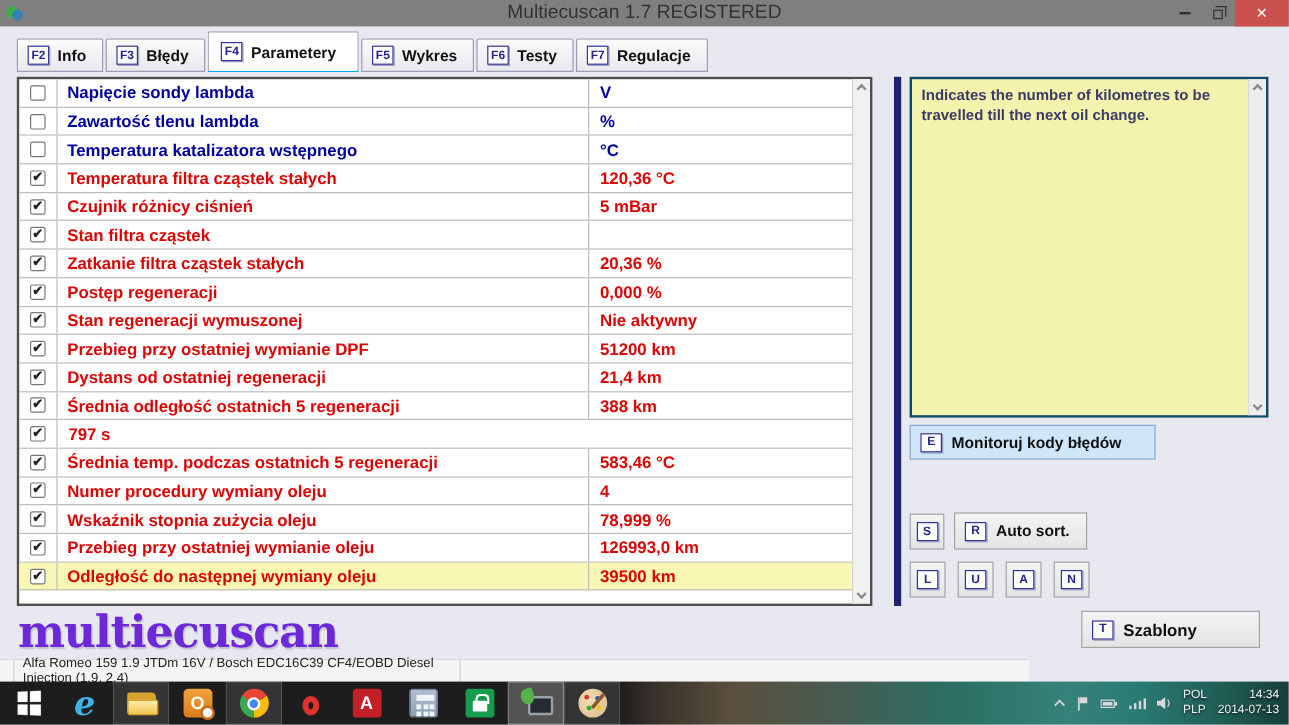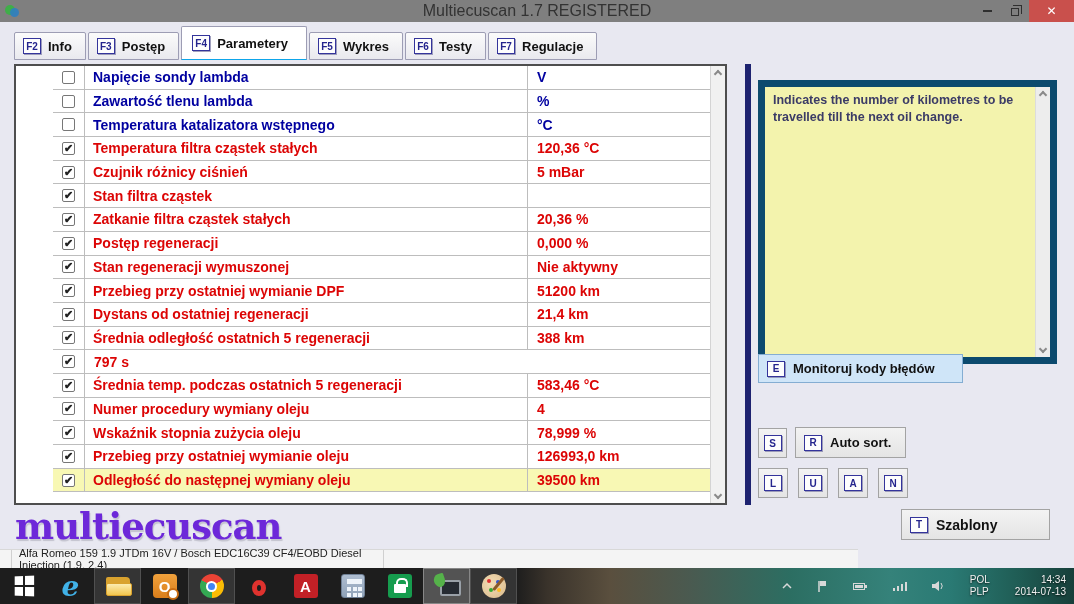--- a/index.html
+++ b/index.html
@@ -29,39 +29,39 @@
     background:linear-gradient(#fbfbfb,#e9e9ee);border:1px solid #9d9db4;border-radius:2px 2px 0 0;
     font-size:13px;font-weight:bold;color:#111;cursor:default;}
   .tab.active{height:34px;background:#ffffff;border-bottom:1px solid #0ea5e9;padding:0 18px 0 10px;}
   .kbd{display:inline-flex;align-items:center;justify-content:center;min-width:18px;height:16px;padding:0 2px;
     background:#fdfdfd;border:1px solid #34349b;color:#24248d;font-weight:bold;font-size:10px;
     box-shadow:1px 1px 0 rgba(130,130,170,.75);}
 
   
   #ptable{position:absolute;left:14px;top:64px;width:713px;height:441px;background:#fff;
     border:2px solid #4e4e4e;}
-  #rows{position:absolute;left:0;top:0;right:15px;bottom:0;overflow:hidden;margin-left:37px;}
+  #rows{position:absolute;left:0;top:0;right:15px;bottom:0;overflow:hidden;}
   .trow{display:flex;height:23.7px;border-bottom:1px solid #bdbdbd;align-items:stretch;font-weight:bold;font-size:14px;}
   .trow.hl{background:#f8f8b4;}
   .trow.unchecked{color:#0000a0;}
   .trow.checked{color:#dc0505;}
   .cbcell{width:32px;border-right:1px solid #bdbdbd;display:flex;align-items:center;justify-content:center;}
   .cb{width:13px;height:13px;background:#fff;border:1px solid #777;border-radius:2px;
     display:flex;align-items:center;justify-content:center;font-size:11px;color:#222;line-height:1;}
   .pname{width:443px;border-right:1px solid #bdbdbd;display:flex;align-items:center;padding-left:8px;}
   .pval{flex:1;display:flex;align-items:center;padding-left:9px;}
   .vscroll{position:absolute;right:0;top:0;bottom:0;width:15px;background:#f1f1f1;border-left:1px solid #d4d4d4;}
   .chev{position:absolute;left:4px;width:6px;height:6px;border-left:2px solid #8a8a8a;border-top:2px solid #8a8a8a;}
   .chev.up{top:5px;transform:rotate(45deg);}
   .chev.down{bottom:5px;transform:rotate(225deg);}
 
   
   #divider{position:absolute;left:745px;top:64px;width:6px;height:441px;background:#1d2270;}
-  #infobox{position:absolute;left:758px;top:80px;width:299px;height:284px;background:#f3f3ad;
-    border:7px solid #0c4a6e;}
+  #infobox{position:absolute;left:758px;top:64px;width:299px;height:284px;background:#f3f3ad;
+    border:2px solid #0c4a6e;}
   #infobox .txt{position:absolute;left:8px;top:5px;right:22px;font-size:12.5px;font-weight:bold;
     color:#3b3b66;line-height:1.32;}
   #infobox .vscroll{background:#ededed;border-left:1px solid #dcdcdc;}
 
   .gbtn{position:absolute;display:flex;align-items:center;gap:8px;background:linear-gradient(#f3f3f3,#e4e4e4);
     border:1px solid #a3a3a3;font-weight:bold;font-size:13px;color:#111;padding:0 8px;cursor:default;}
   #btn-monitor{left:758px;top:354px;width:205px;height:29px;background:#cfe5f8;border:1px solid #84add2;}
   #btn-s{left:758px;top:428px;width:29px;height:30px;justify-content:center;padding:0;}
   #btn-autosort{left:795px;top:427px;width:111px;height:31px;}
   #btn-l{left:758px;top:468px;width:30px;height:30px;justify-content:center;padding:0;}
@@ -122,21 +122,21 @@
     background:#262b33;border:2px solid #99a0a8;border-radius:2px;}
   .i-multiecuscan::after{content:"";position:absolute;left:0px;top:1px;width:11px;height:13px;
     background:#55b24a;border-radius:70% 15% 70% 70%;transform:rotate(-18deg);}
   .i-paint{width:24px;height:24px;margin:1px;border-radius:50%;
     background:radial-gradient(circle at 40% 40%,#f3ddb5,#d9b98a);}
   .i-paint::before{content:"";position:absolute;left:5px;top:5px;width:4px;height:4px;border-radius:50%;background:#d33;
     box-shadow:9px 1px 0 #35c,2px 9px 0 #3a3,10px 9px 0 #fb2;}
   .i-paint::after{content:"";position:absolute;left:15px;top:2px;width:3px;height:16px;background:#8a5a2a;
     border-radius:2px;transform:rotate(40deg);}
 
-  #tray{margin-left:auto;display:flex;align-items:center;gap:25px;padding-right:8px;}
+  #tray{margin-left:auto;display:flex;align-items:center;gap:9px;padding-right:8px;}
   .tray-ico{display:flex;align-items:center;}
   .tray-text{color:#f2f2f2;font-size:10px;line-height:12px;text-shadow:0 1px 2px rgba(0,0,0,.8);}
   #clock{text-align:right;}
 </style>
 </head>
 <body>
 
 <div id="titlebar">
   <div id="app-icon"></div>
   <div id="title-text">Multiecuscan 1.7 REGISTERED</div>
@@ -154,21 +154,21 @@
 </div>
 
 <div id="tabbar">
   <div class="tab">
     <span class="kbd tab-key">F2</span>
     <span class="tab-label">Info</span>
   </div>
 
   <div class="tab">
     <span class="kbd tab-key">F3</span>
-    <span class="tab-label">Postęp</span>
+    <span class="tab-label">Błędy</span>
   </div>
 
   <div class="tab active">
     <span class="kbd tab-key">F4</span>
     <span class="tab-label">Parametery</span>
   </div>
 
   <div class="tab">
     <span class="kbd tab-key">F5</span>
     <span class="tab-label">Wykres</span>

